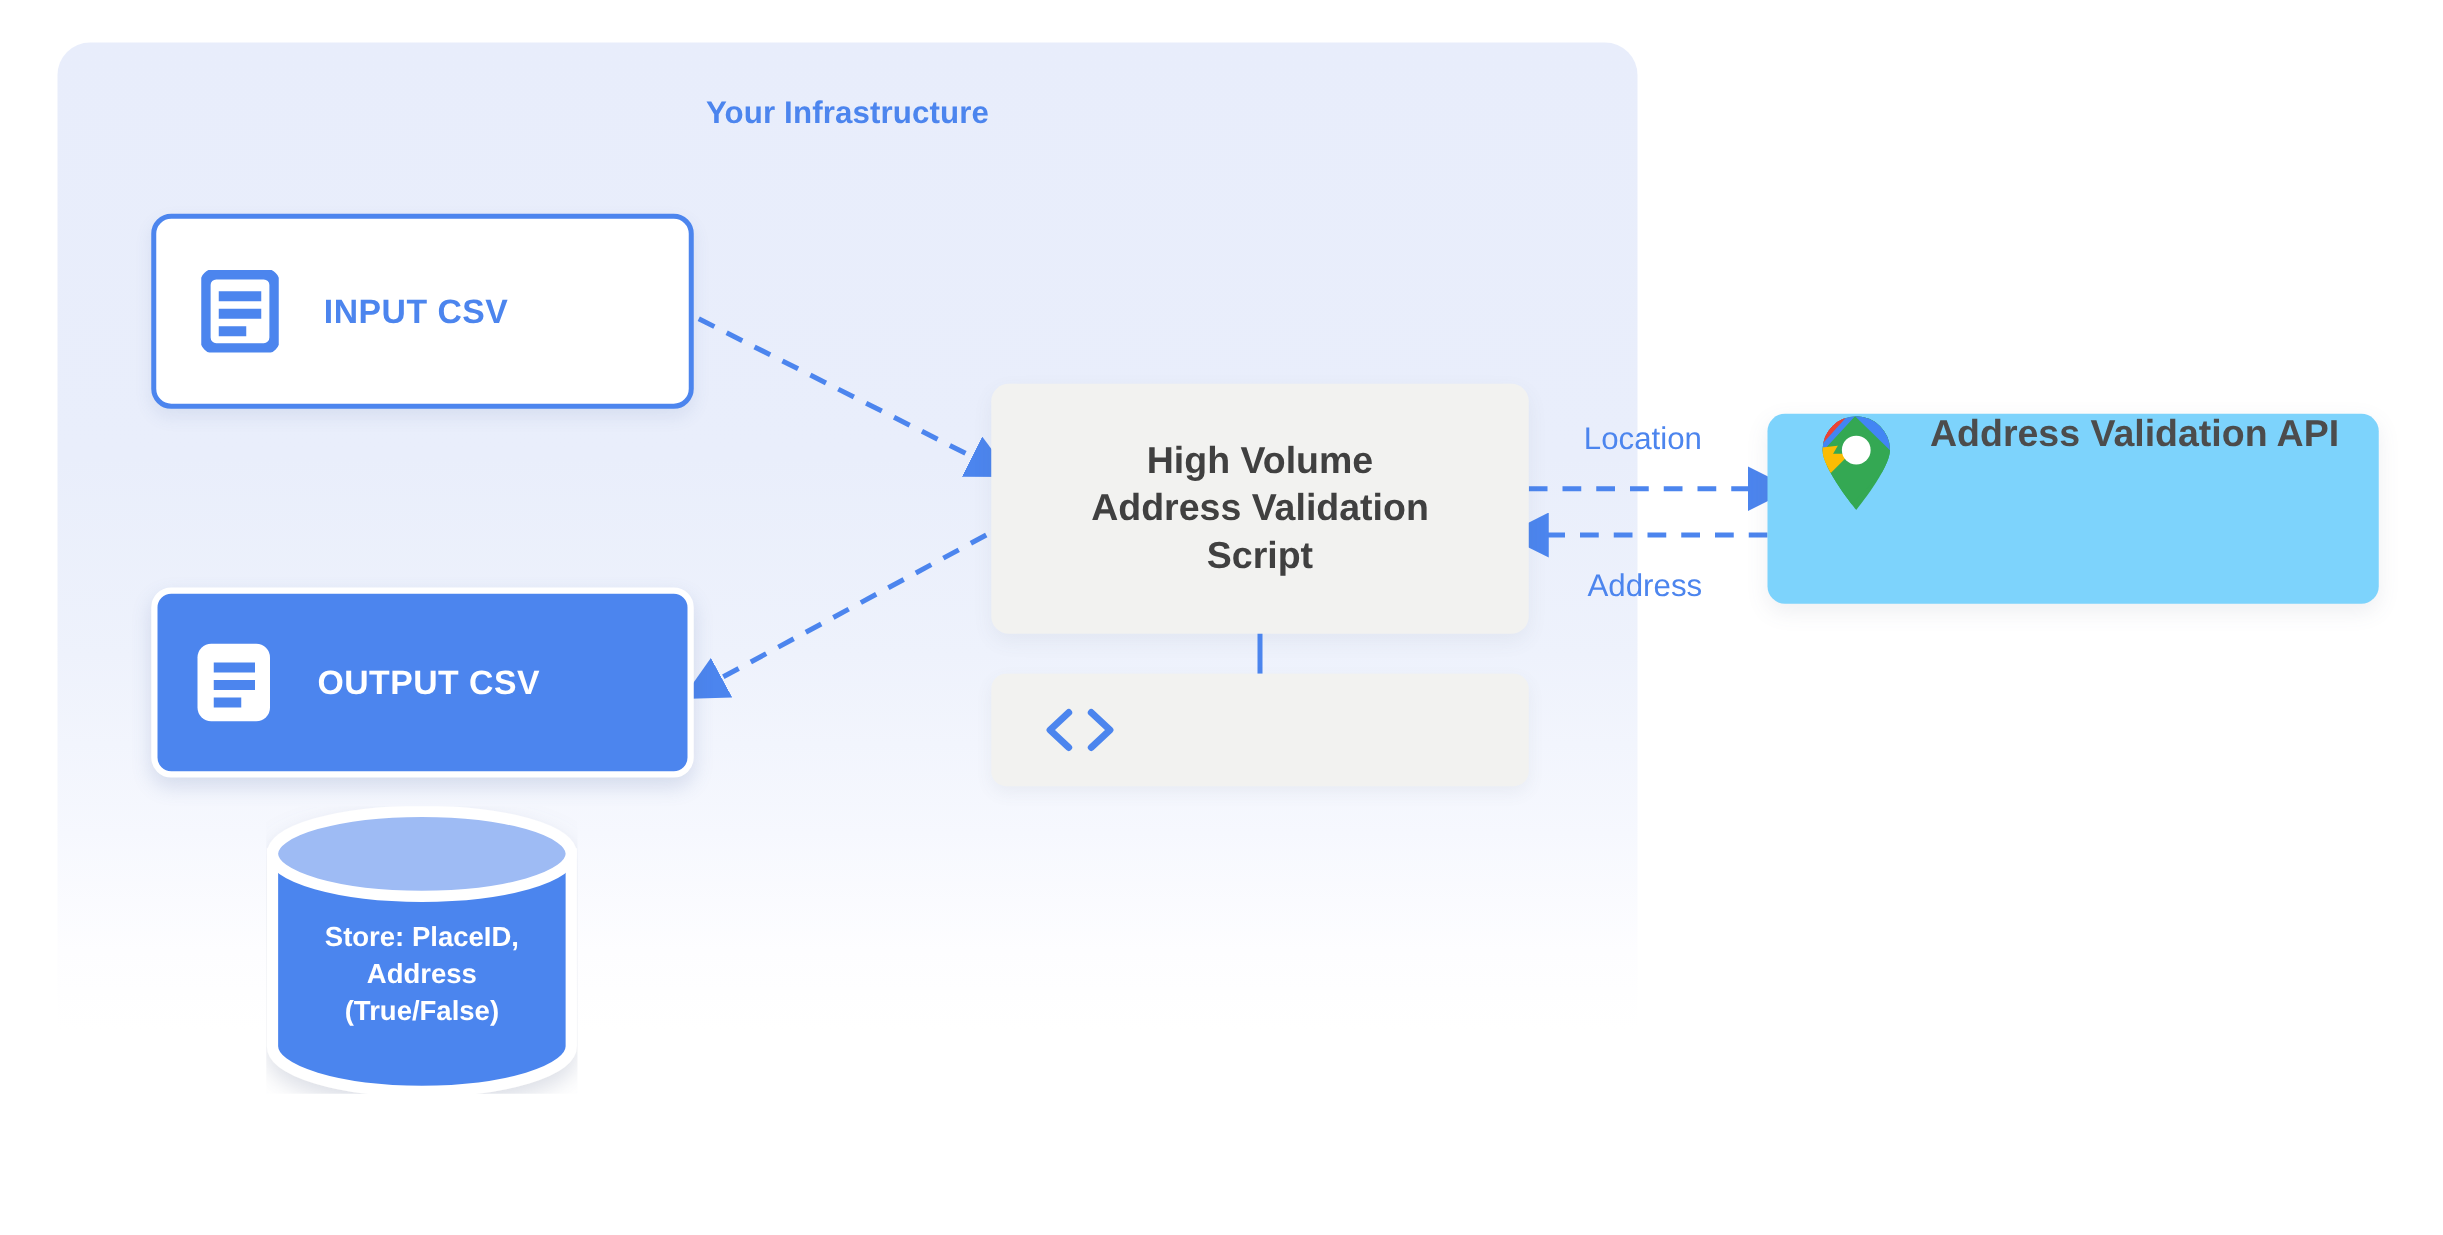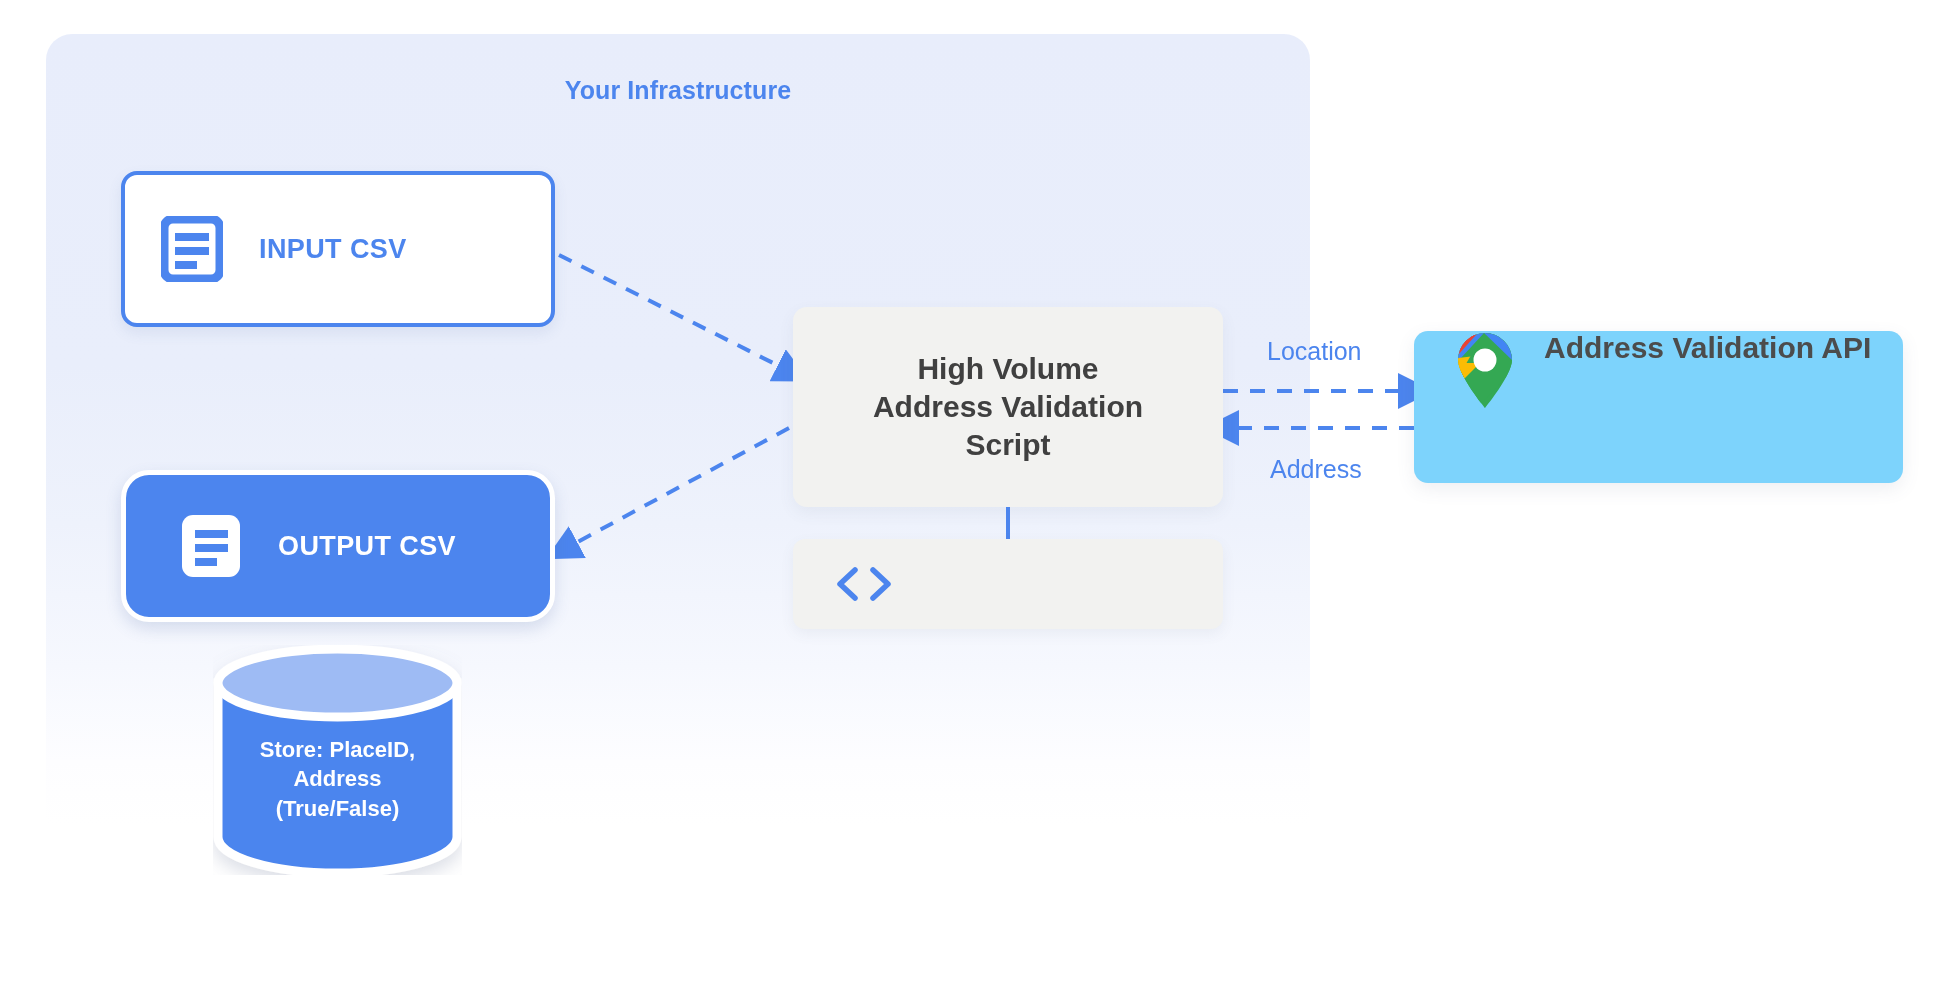--- a/index.html
+++ b/index.html
@@ -79,23 +79,23 @@
   }
 
   
   .output-csv {
     left: 121px;
     top: 470px;
     width: 434px;
     height: 152px;
     background: #4c85ee;
     border: 5px solid #ffffff;
-    border-radius: 28px;
+    border-radius: 16px;
     box-shadow: 0 7px 16px rgba(70,100,160,0.18);
-    padding-left: 54px;
+    padding-left: 30px;
   }
   .output-csv .label {
     font-size: 27px;
     font-weight: bold;
     color: #ffffff;
     letter-spacing: 0.4px;
     margin-left: 36px;
   }
 
   

